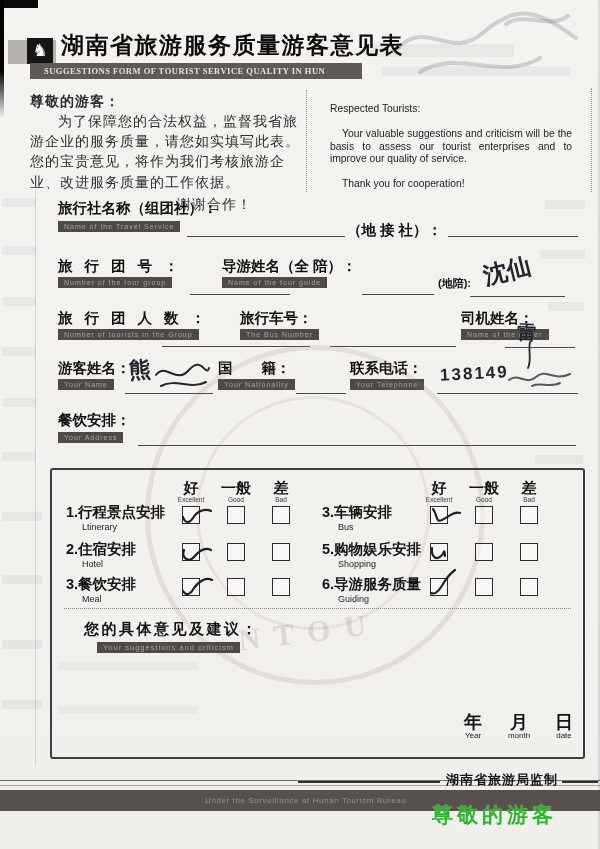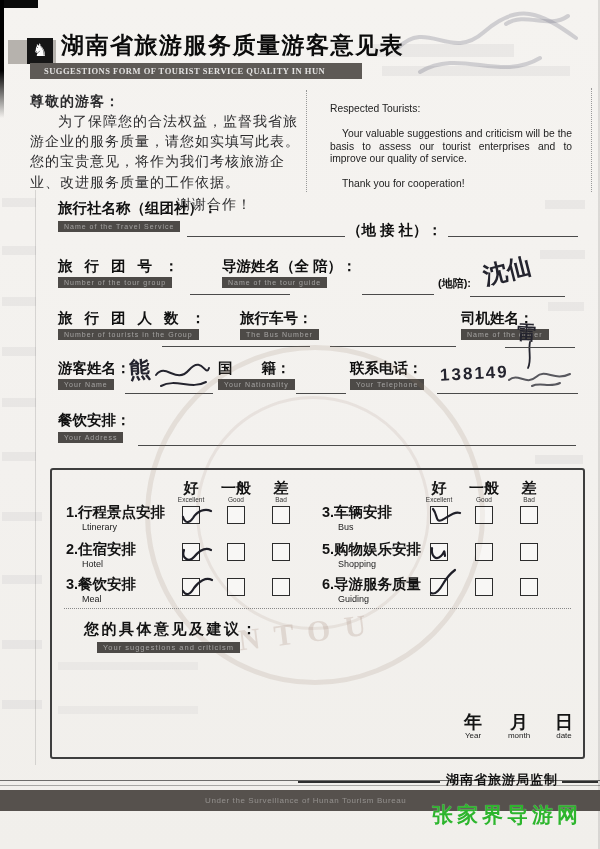--- a/index.html
+++ b/index.html
@@ -289,15 +289,15 @@
   <div class="ghost" style="left:58px;top:706px;width:140px;height:8px;background:rgba(55,55,65,.04)"></div>
 
   <div class="rule" style="left:298px;top:781px;width:142px;height:2px"></div>
   <div class="producer" style="left:446px;top:771px">湖南省旅游局监制</div>
   <div class="rule" style="left:562px;top:781px;width:36px;height:2px"></div>
   <div class="thinline" style="top:780px;background:rgba(0,0,0,.55)"></div>
   <div class="thinline" style="top:785px;background:rgba(0,0,0,.30)"></div>
   <div class="band">
     <div class="band-text">Under the Surveillance of Hunan Tourism Bureau</div>
   </div>
-  <div class="wm-site" style="color: rgb(45, 181, 45);">张家界导游网</div>
+  <div class="wm-site" style="color: rgb(45, 181, 45);">尊敬的游客</div>
 
 </div>
 
 </body></html>

